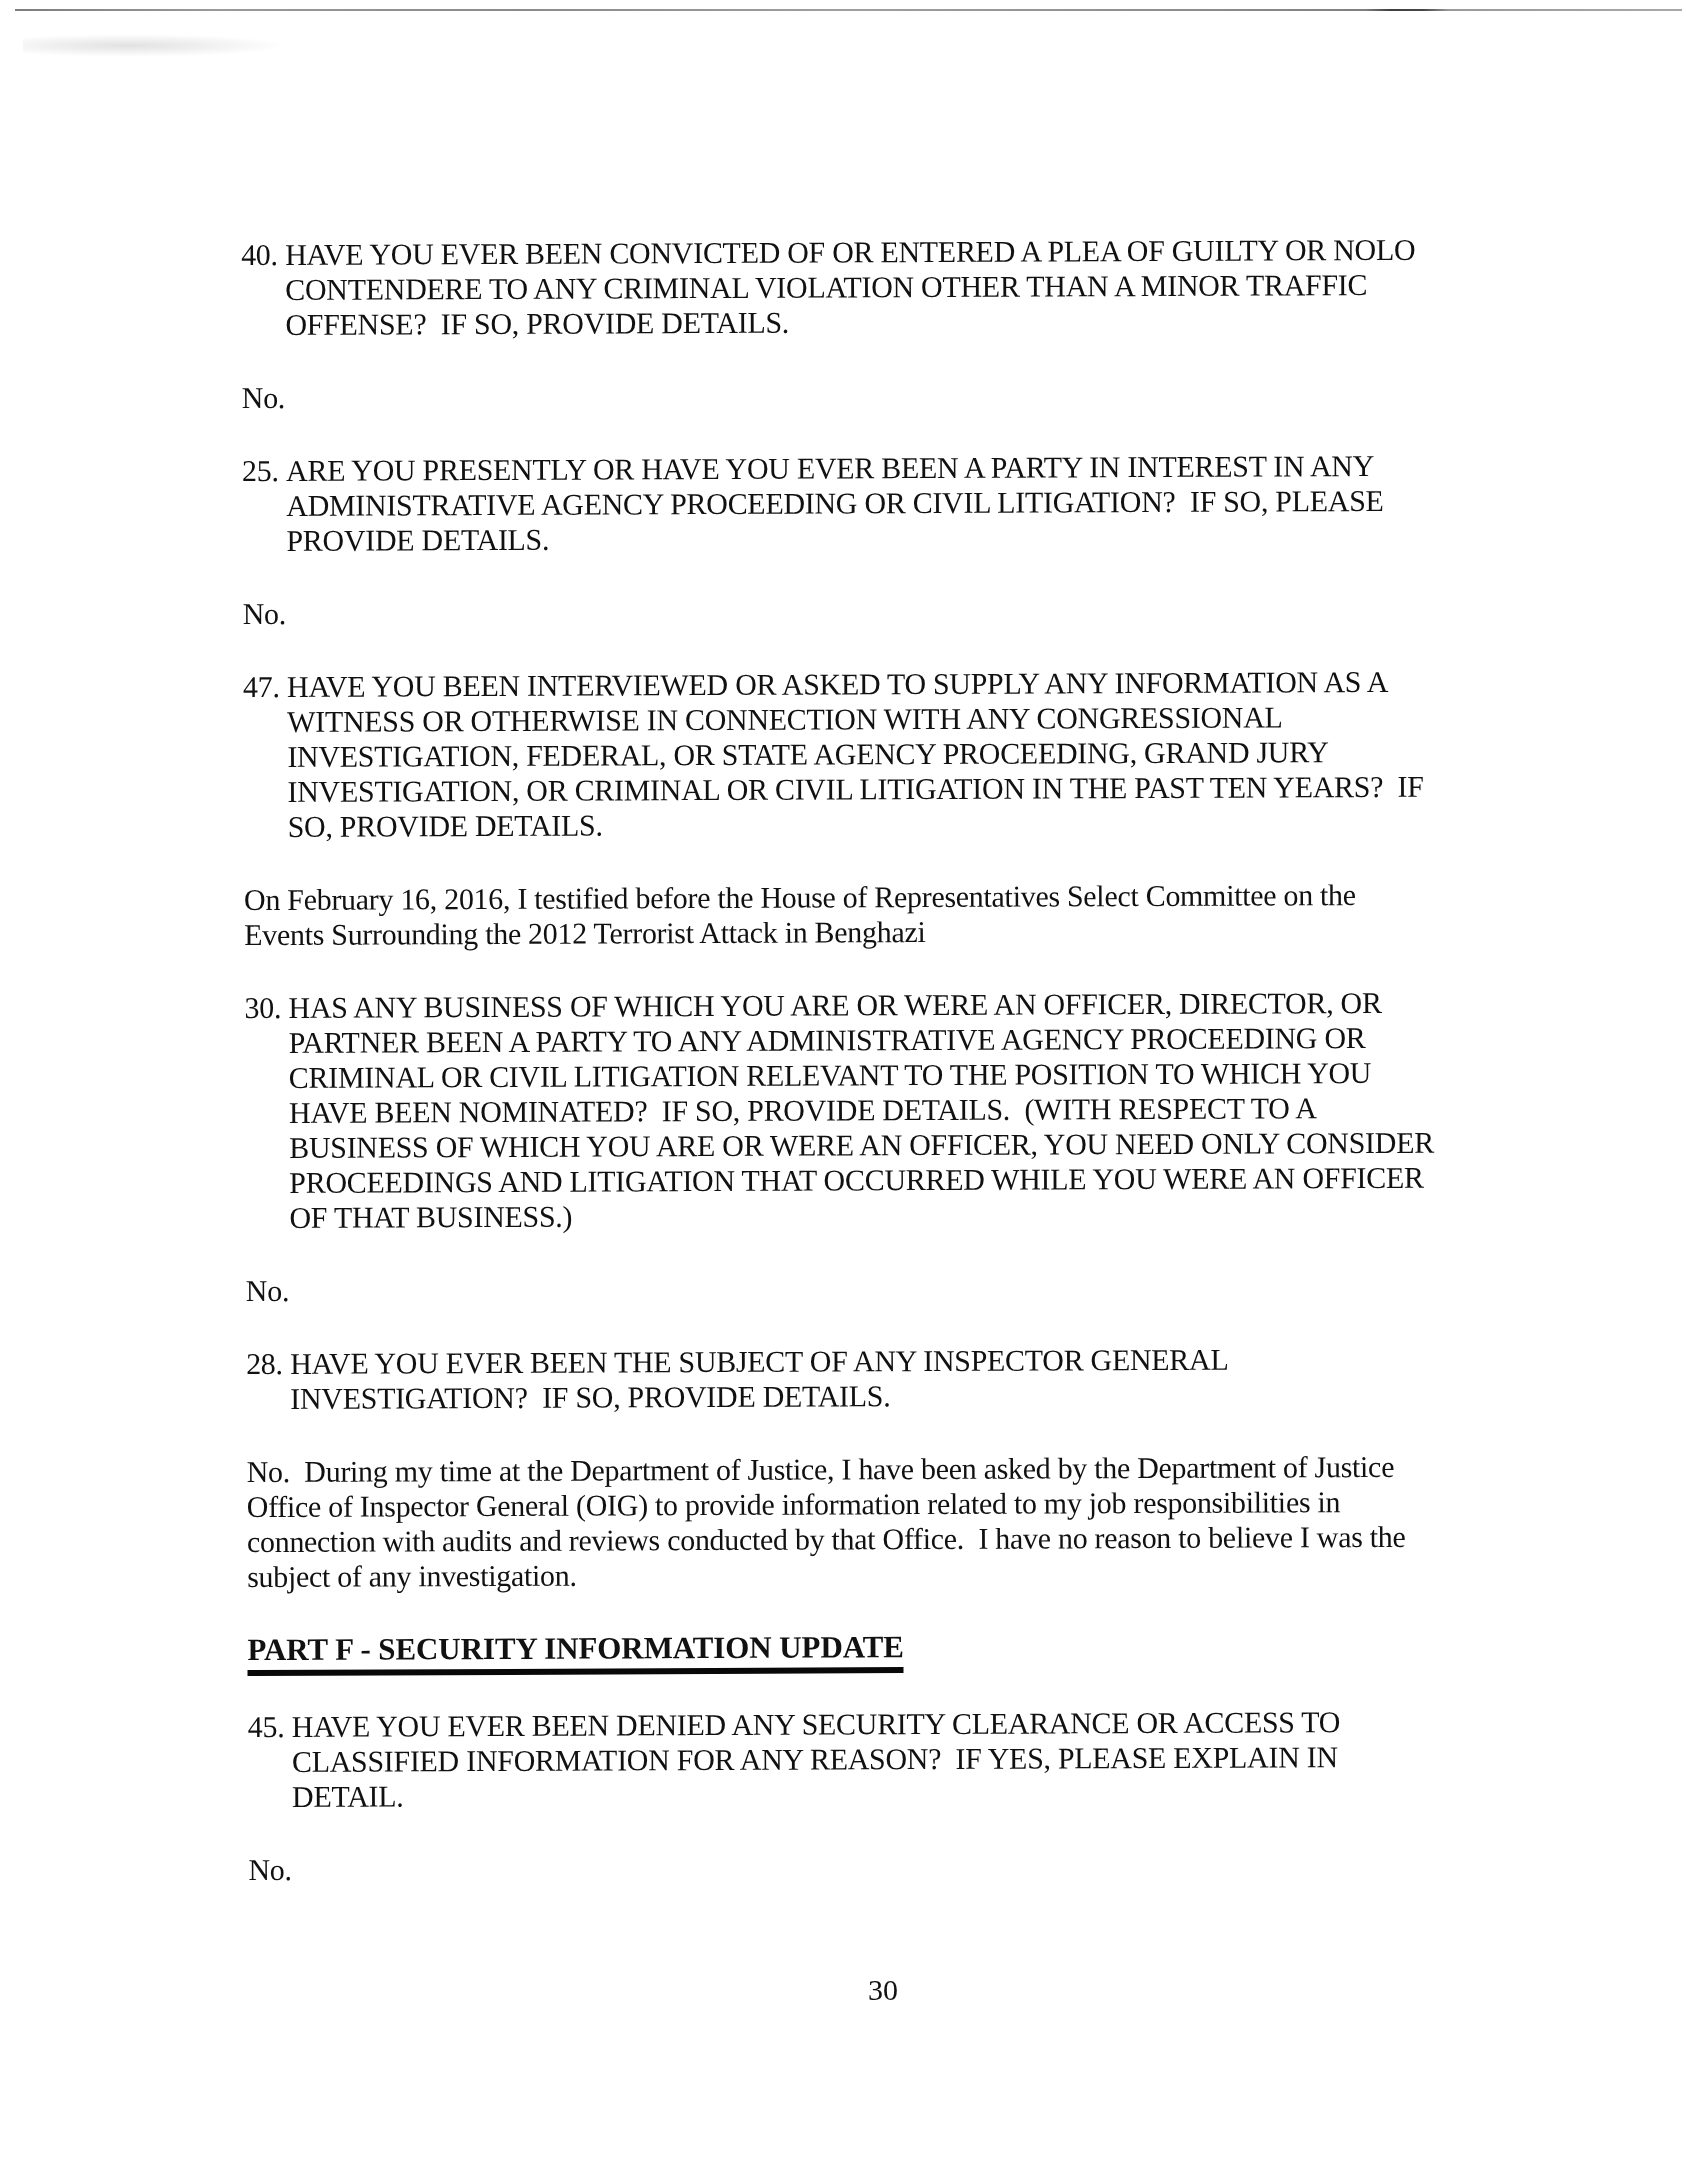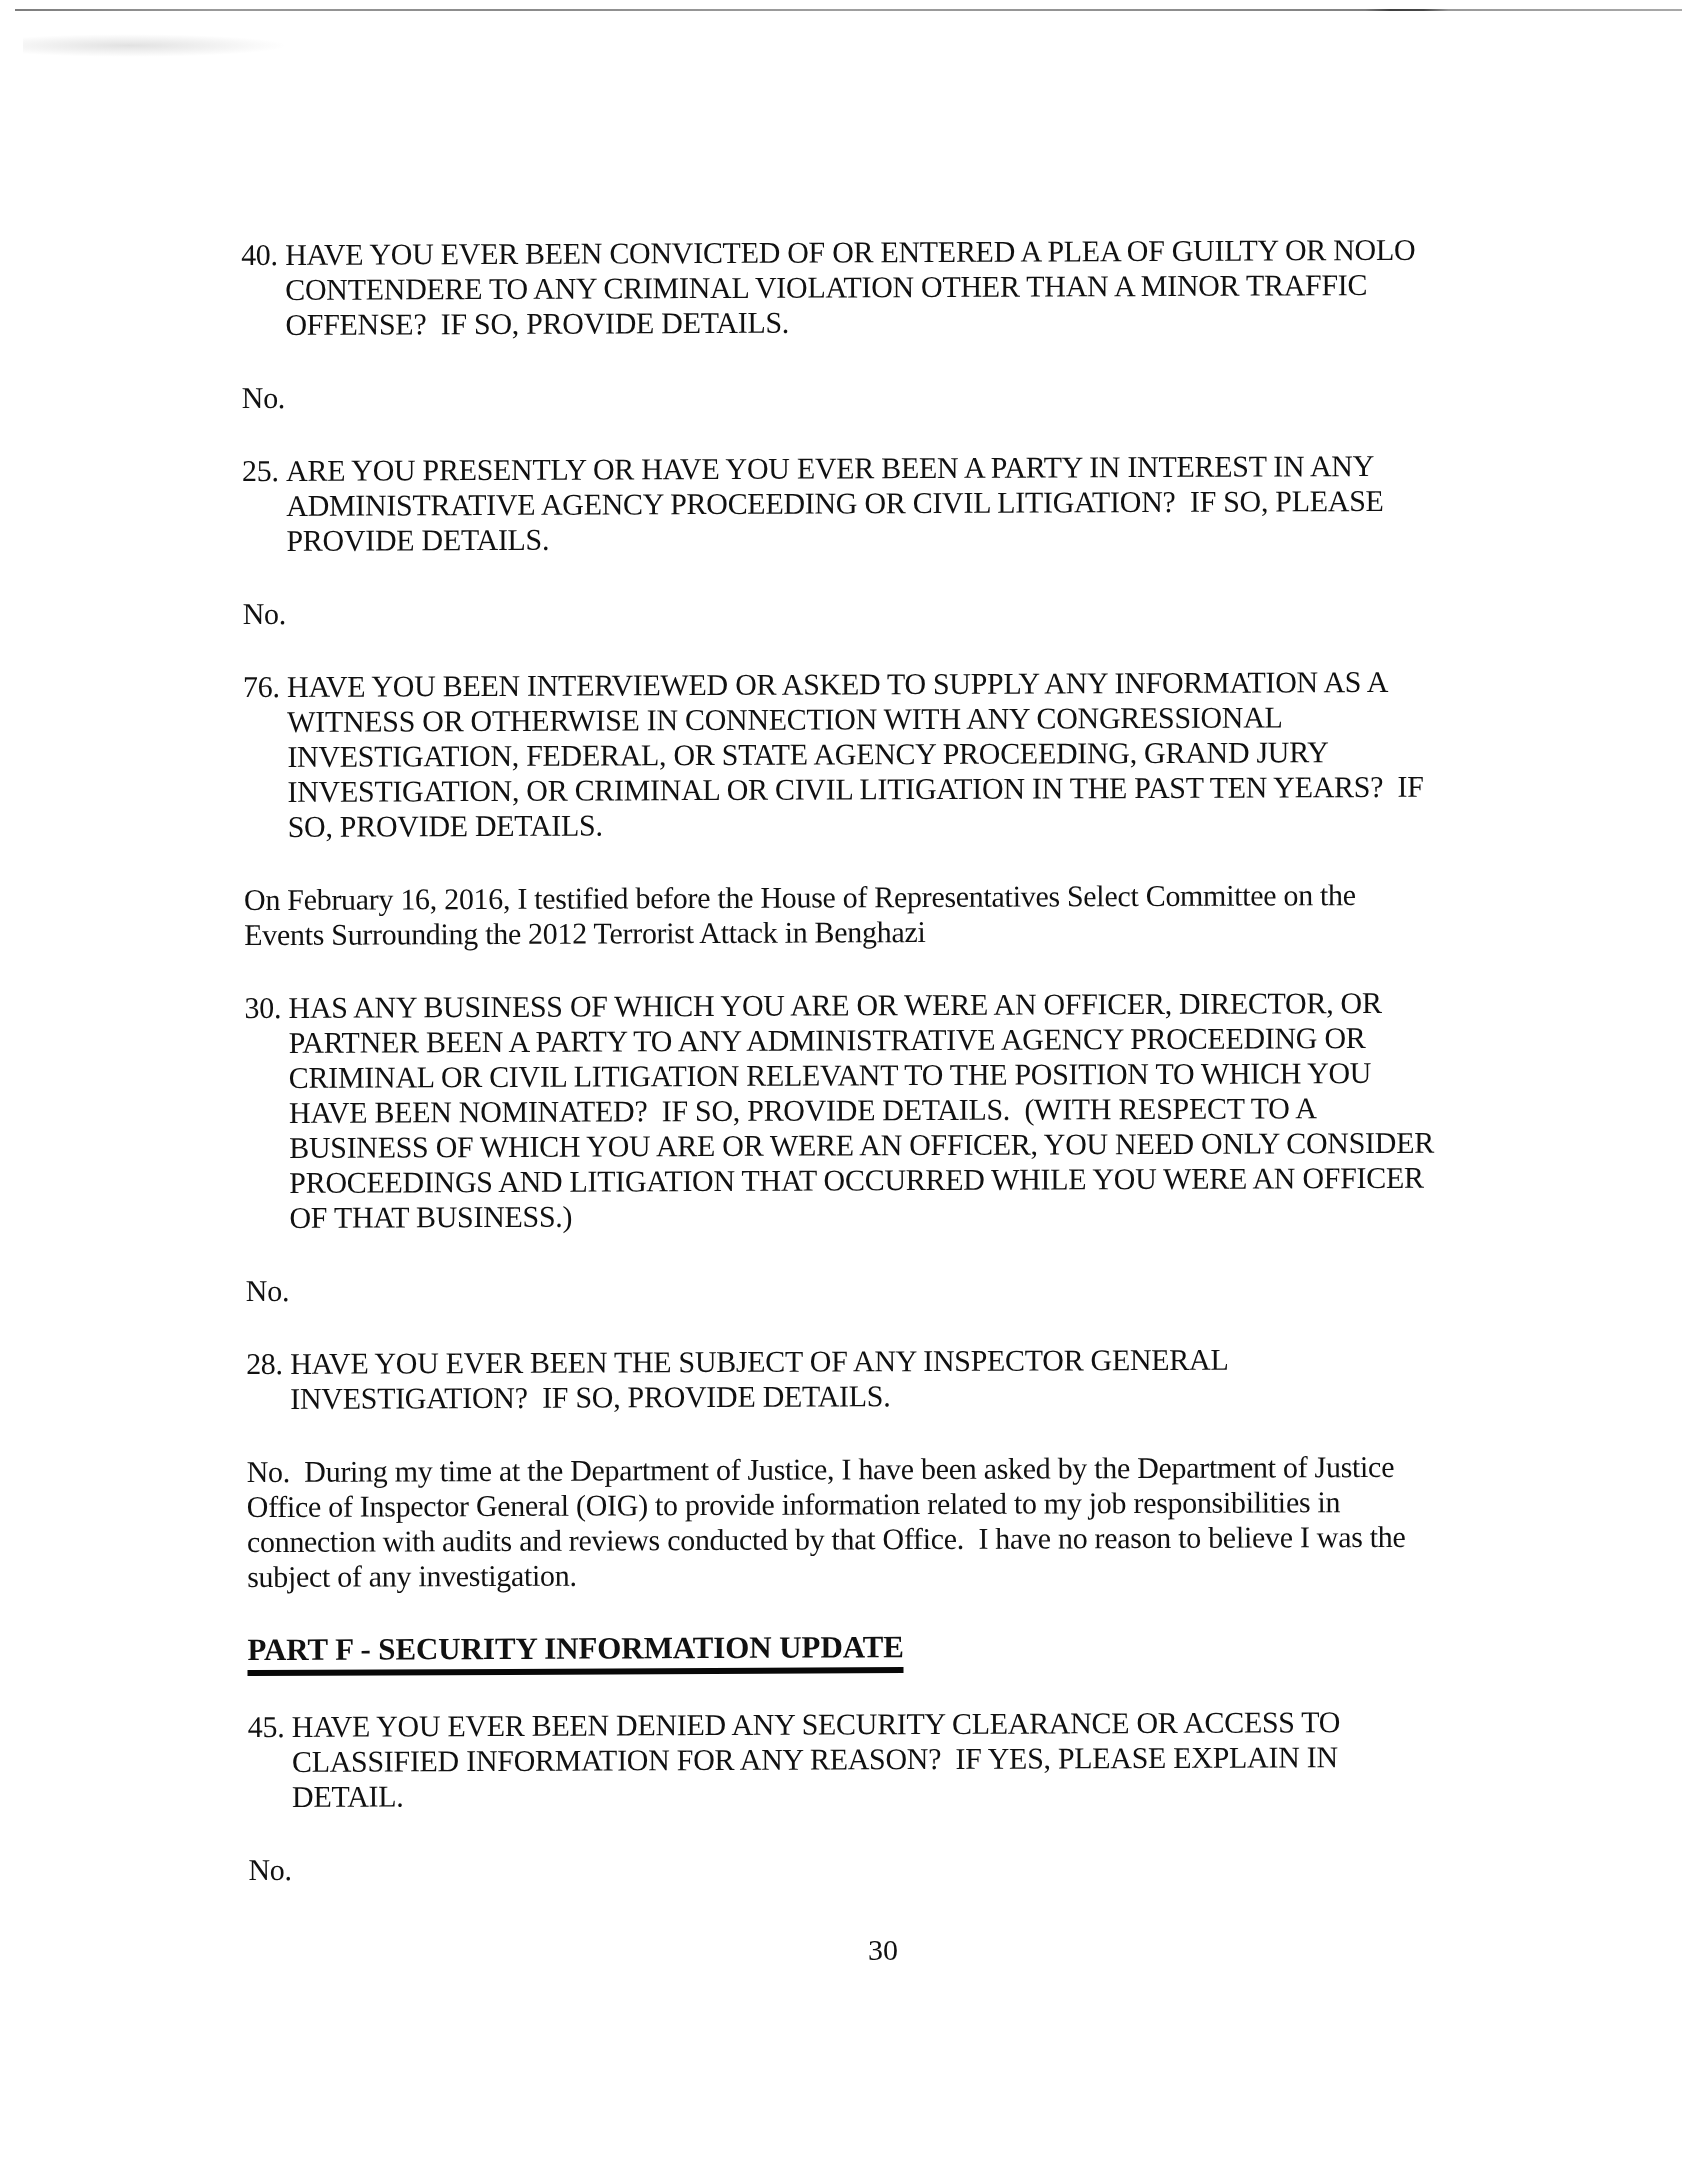--- a/index.html
+++ b/index.html
@@ -74,21 +74,21 @@
     display: inline-block;
     font-weight: bold;
     font-size: 31px;
     letter-spacing: -0.1px;
     padding-bottom: 3.3px;
     border-bottom: 6.6px solid #080808;
   }
   .page-number {
     position: absolute;
     left: 868px;
-    top: 1932px;
+    top: 1972px;
     font-size: 30px;
     line-height: 35px;
   }
 </style>
 </head>
 <body>
 
 <div class="page">
 
   <div class="scan-line"></div>
@@ -106,21 +106,21 @@
 
     <div class="block question">
       <span class="qnum">25.</span>
       <span class="lines">ARE YOU PRESENTLY OR HAVE YOU EVER BEEN A PARTY IN INTEREST IN ANY
 ADMINISTRATIVE AGENCY PROCEEDING OR CIVIL LITIGATION?  IF SO, PLEASE
 PROVIDE DETAILS.</span>
     </div>
     <div class="answer">No.</div>
 
     <div class="block question">
-      <span class="qnum">76.</span>
+      <span class="qnum">47.</span>
       <span class="lines">HAVE YOU BEEN INTERVIEWED OR ASKED TO SUPPLY ANY INFORMATION AS A
 WITNESS OR OTHERWISE IN CONNECTION WITH ANY CONGRESSIONAL
 INVESTIGATION, FEDERAL, OR STATE AGENCY PROCEEDING, GRAND JURY
 INVESTIGATION, OR CRIMINAL OR CIVIL LITIGATION IN THE PAST TEN YEARS?  IF
 SO, PROVIDE DETAILS.</span>
     </div>
     <div class="answer">On February 16, 2016, I testified before the House of Representatives Select Committee on the
 Events Surrounding the 2012 Terrorist Attack in Benghazi</div>
 
     <div class="block question">

